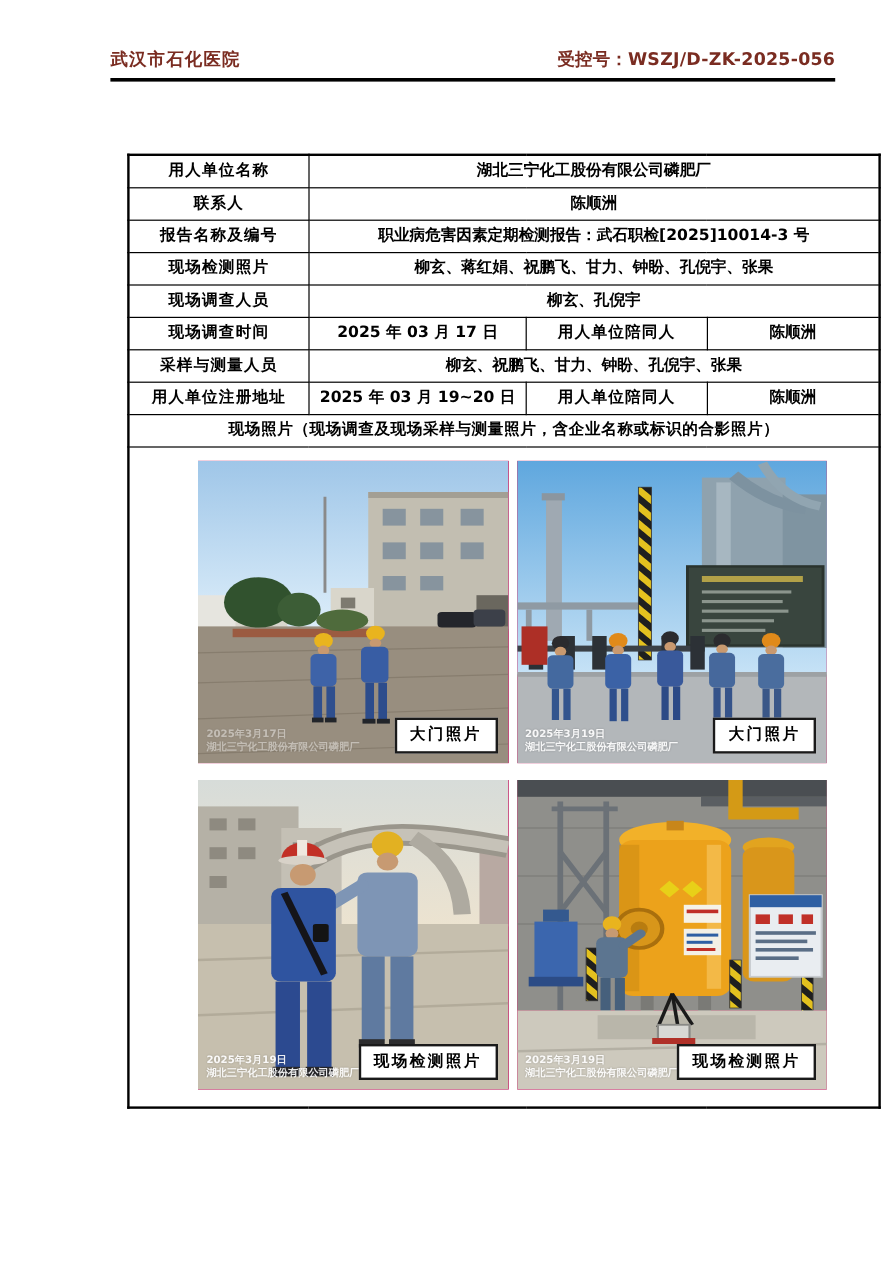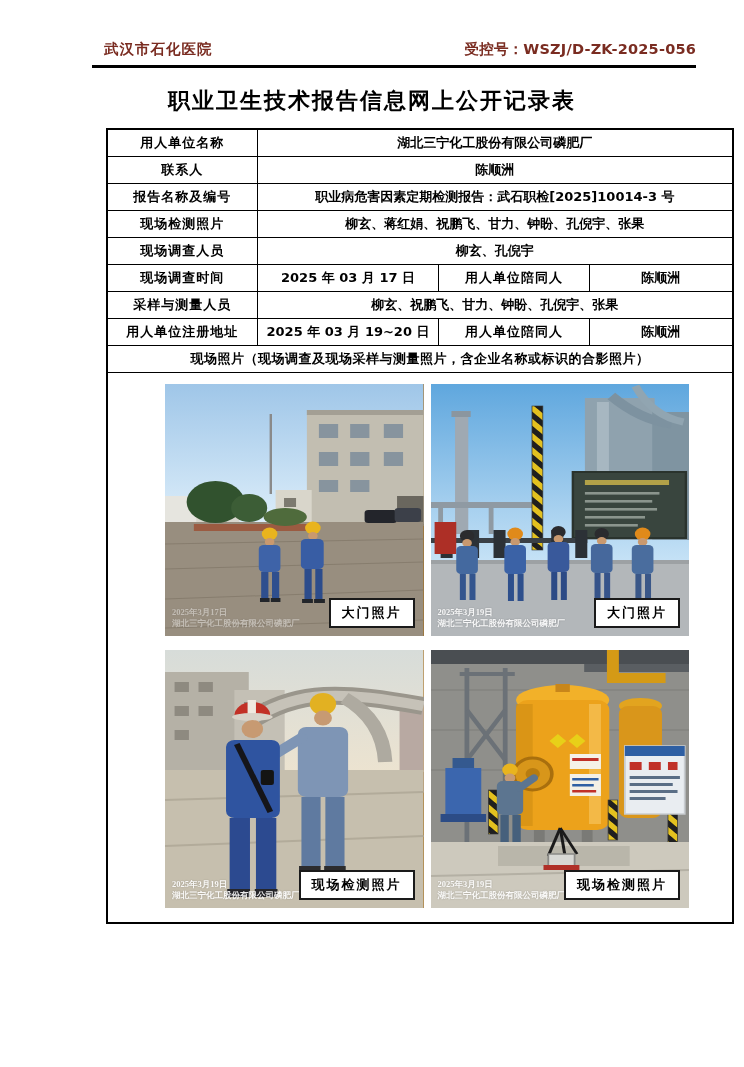--- a/index.html
+++ b/index.html
@@ -15,21 +15,21 @@
   }
   
   .doc-header {
     position: absolute; top: 40px; left: 92px; right: 48px;
     display: flex; justify-content: space-between; align-items: flex-end;
     border-bottom: 3px solid #000;
     padding-bottom: 6px;
     font-size: 14.5px; font-weight: bold;
     color: #7a2c21;
   }
-  .doc-header .org { margin-left: 12px; letter-spacing: 1px; }
+  .doc-header .org { letter-spacing: 1px; }
   .doc-header .ctrl { letter-spacing: 0.2px; }
   
   .doc-title {
     position: absolute; top: 86px; left: 0; width: 100%;
     text-align: center;
     font-size: 22px; font-weight: bold; letter-spacing: 2px;
   }
   
   .tbl-wrap { position: absolute; top: 128px; left: 106px; width: 628px; }
   table.rec {
@@ -49,22 +49,21 @@
   td.photo-cell { padding: 0; height: auto; white-space: normal; }
   
   .photos {
     display: grid;
     grid-template-columns: 1fr 1fr;
     gap: 14px 7px;
     padding: 9px 38px 12px 52px;
   }
   .photo {
     position: relative; overflow: hidden;
-    background: #a16207;
-    font-family: Liberation Serif, serif;
+    background: #be185d;
   }
   .photo.h1 { height: 252px; }
   .photo.h2 { height: 258px; }
   .photo svg { position: absolute; inset: 0; width: 100%; height: 100%; display: block; }
   .caption {
     position: absolute; right: 9px; bottom: 8px;
     background: #ffffff; border: 2px solid #1a1a1a;
     padding: 4px 11px;
     font-size: 13px; font-weight: bold; letter-spacing: 2px;
     white-space: nowrap; color:#000;
@@ -80,21 +79,20 @@
 </head>
 <body>
 
 <div class="page">
 
   <div class="doc-header">
     <span class="org">武汉市石化医院</span>
     <span class="ctrl">受控号：WSZJ/D-ZK-2025-056</span>
   </div>
 
-  <div class="doc-title">职业卫生技术报告信息网上公开记录表</div>
 
   <div class="tbl-wrap">
     <table class="rec">
       <colgroup>
           <col style="width:24%">
           <col style="width:29%">
           <col style="width:24%">
           <col style="width:23%">
         </colgroup>
       <tbody>

